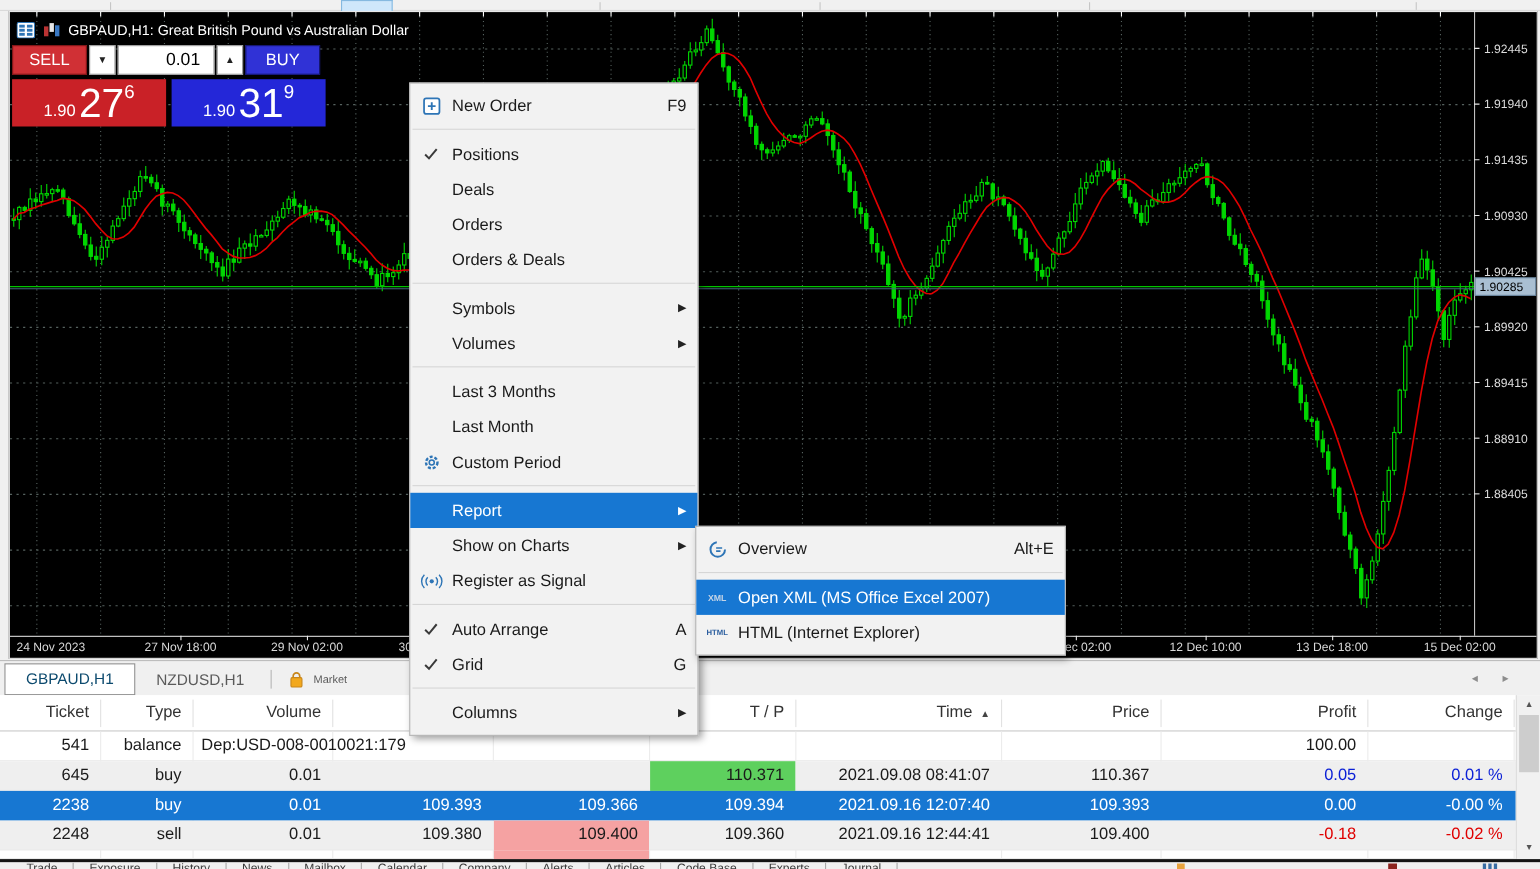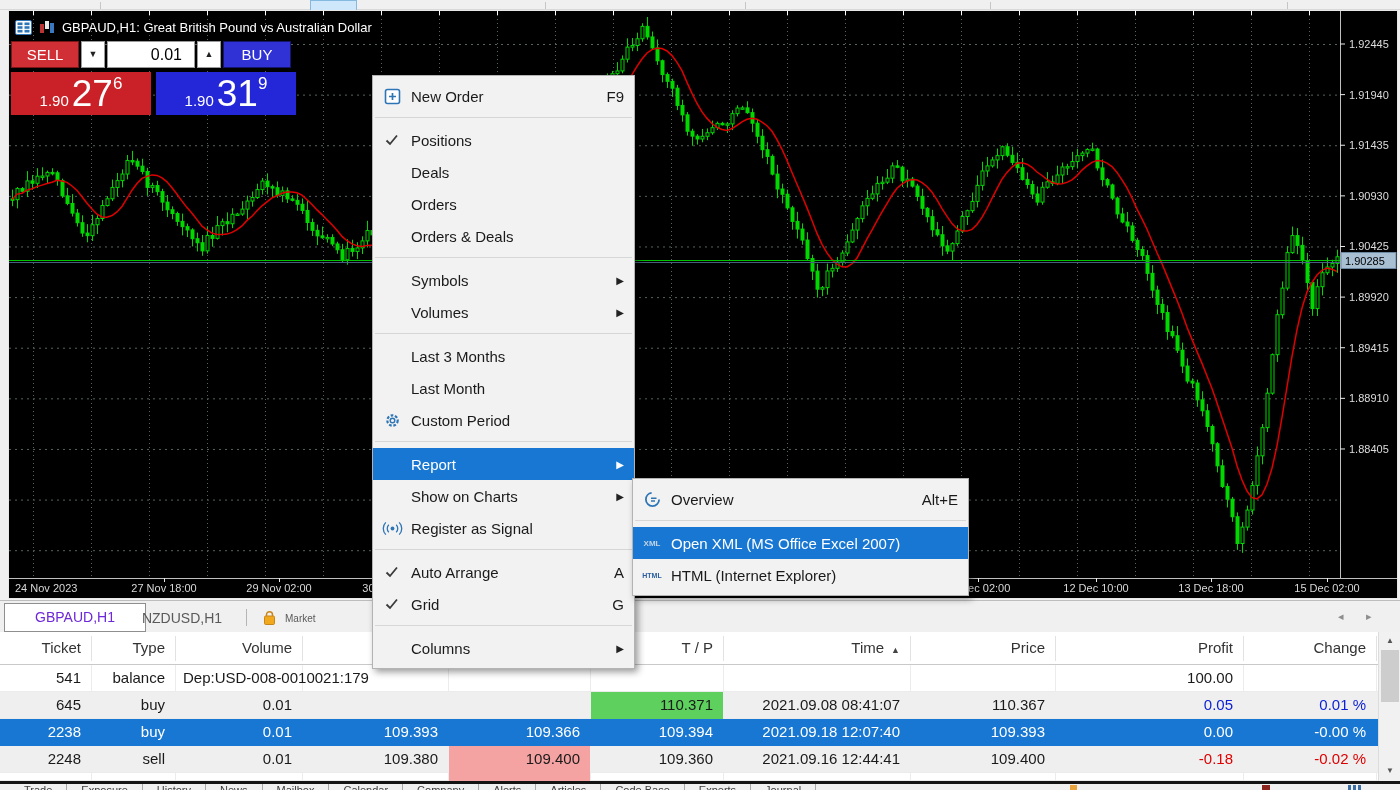--- a/index.html
+++ b/index.html
@@ -46,21 +46,21 @@
   .menu-item.hl .mi-arrow { color:#fff; }
   .menu-sep { height:12px; position:relative; }
   .menu-sep::after { content:""; position:absolute; left:2px; right:2px; top:5px; border-top:1px solid #d6d6d6; }
   .ficon { font-weight:bold; letter-spacing:0; }
   .ficon.xml  { font-size:8px;  color:#a9bdd6; }
   .ficon.html { font-size:7px;  color:#2a5d9e; }
   .menu-item.hl .ficon.xml { color:#c3d3e6; }
 
   
   .tabs-row { position:absolute; left:0; top:600px; width:1400px; height:32px; background:#f0f0f0; border-top:1px solid #bdbdbd; z-index:5; }
-  .tab-active { position:absolute; left:4px; top:2px; width:142px; height:29px; background:#fff; border:1px solid #8f8f8f; text-align:center; line-height:27px; font-size:14px; color:#6d28d9; }
+  .tab-active { position:absolute; left:4px; top:2px; width:119px; height:29px; background:#fff; border:1px solid #8f8f8f; text-align:center; line-height:27px; font-size:14px; color:#0c4a6e; }
   .tab-inactive { position:absolute; left:128px; top:4px; width:108px; height:26px; text-align:center; line-height:26px; font-size:14px; color:#5a5a5a; }
   .tab-div { position:absolute; left:246px; top:8px; width:1px; height:17px; background:#b5b5b5; }
   .tab-market { position:absolute; left:262px; top:4px; height:26px; display:flex; align-items:center; gap:8px; font-size:10px; color:#5a5a5a; }
   .tab-nav { position:absolute; top:9px; font-size:11px; color:#8d8d8d; }
 
   .tbl { position:absolute; left:0; top:632px; width:1400px; height:149px; background:#fff; z-index:5; font-size:15px; color:#1a1a1a; overflow:hidden; }
   .tbl-header { position:absolute; left:0; top:0; width:1378px; height:33px; background:#fff; border-bottom:1px solid #c9c9c9; }
   .th-cell { position:absolute; top:0; line-height:32px; color:#333; white-space:nowrap; }
   .th-sep { position:absolute; top:4px; width:1px; height:25px; background:#e2e2e2; }
   .tbl-rows { position:absolute; left:0; top:33px; width:1378px; height:116px; }
@@ -849,21 +849,21 @@
         <span class="t-cell" style="right: 145px; color: rgb(10, 31, 214);">0.05</span>
         <span class="t-cell" style="right: 12px; color: rgb(10, 31, 214);">0.01 %</span>
       </div>
       <div class="t-row sel" style="top: 54px; height: 27px;">
         <span class="t-cell" style="right: 1297px;">2238</span>
         <span class="t-cell" style="right: 1213px;">buy</span>
         <span class="t-cell" style="right: 1086px;">0.01</span>
         <span class="t-cell" style="right: 940px;">109.393</span>
         <span class="t-cell" style="right: 798px;">109.366</span>
         <span class="t-cell" style="right: 665px;">109.394</span>
-        <span class="t-cell" style="right: 478px;">2021.09.18 12:07:40</span>
+        <span class="t-cell" style="right: 478px;">2021.09.16 12:07:40</span>
         <span class="t-cell" style="right: 333px;">109.393</span>
         <span class="t-cell" style="right: 145px;">0.00</span>
         <span class="t-cell" style="right: 12px;">-0.00 %</span>
       </div>
       <div class="t-row zebra" style="top: 81px; height: 27px;">
         <span class="t-cell" style="right: 1297px;">2248</span>
         <span class="t-cell" style="right: 1213px;">sell</span>
         <span class="t-cell" style="right: 1086px;">0.01</span>
         <span class="t-cell" style="right: 940px;">109.380</span>
         <div class="t-bg" style="left: 449px; width: 141px; height: 27px; background: rgb(245, 162, 162);"></div>

